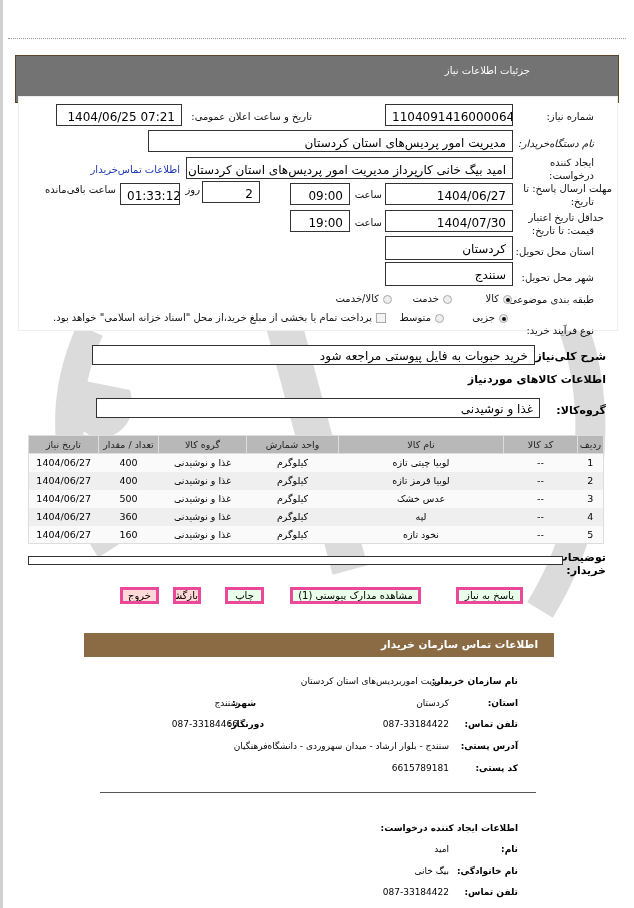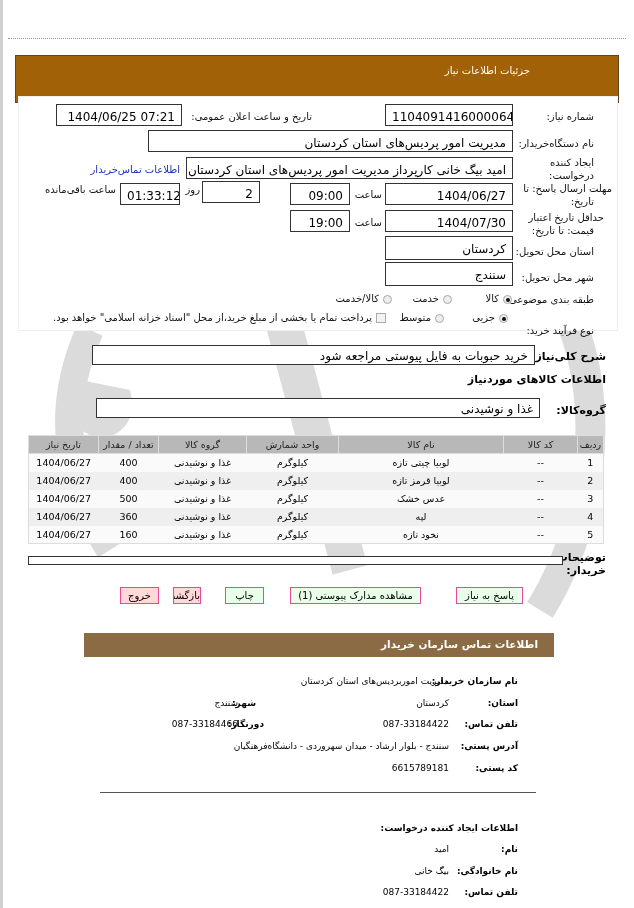--- a/index.html
+++ b/index.html
@@ -1,36 +1,36 @@
 <!DOCTYPE html>
 <html><head>
 <meta charset="utf-8">
 <style>
   * { box-sizing: border-box; margin: 0; padding: 0; }
   html, body { width: 634px; height: 908px; background: #fff; overflow: hidden; }
   body { font-family: "DejaVu Sans", sans-serif; font-size: 10px; color: #000; position: relative; }
   .left-bar { position: absolute; left: 0; top: 0; width: 3px; height: 908px; background: #d0d0d0; }
   .dotted { position: absolute; left: 8px; right: 8px; top: 38px; border-top: 1px dotted #999; }
-  .header-bar { position: absolute; left: 15px; top: 55px; width: 604px; height: 48px; background: #a16207; border: 1px solid #5c4528; direction: rtl; color: #fff; font-size: 10px; padding: 9px 88px 0 0; }
+  .header-bar { position: absolute; left: 15px; top: 55px; width: 604px; height: 48px; background: #737373; border: 1px solid #5c4528; direction: rtl; color: #fff; font-size: 10px; padding: 9px 88px 0 0; }
   .header-bar span { display:inline-block; }
   .panel { position: absolute; left: 18px; top: 96px; width: 600px; height: 235px; background: #fff; border: 1px solid #eee; }
   .lbl { position: absolute; direction: rtl; text-align: right; font-size: 10px; color: #111; white-space: nowrap; }
   .box { position: absolute; border: 1px solid #333; background: #fff; direction: rtl; font-size: 12px; padding: 5px 6px; white-space: nowrap; overflow: hidden; }
   .box.ltr { direction: ltr; text-align: right; }
   .link { color: #1a35b5; }
   .radio { display: inline-block; width: 9px; height: 9px; border-radius: 50%; border: 1px solid #aaa; background: #eee; vertical-align: middle; position: relative; margin: 0 4px; }
   .radio.on::after { content:""; position:absolute; left:2px; top:2px; width:4px; height:4px; border-radius:50%; background:#111; }
   .check { display: inline-block; width: 10px; height: 10px; border: 1px solid #aaa; background: #f3f3f3; vertical-align: middle; margin: 0 4px; }
   .section-title { position: absolute; direction: rtl; font-weight: bold; font-size: 11px; }
   table.items { position: absolute; left: 28px; top: 435px; width: 576px; border-collapse: collapse; direction: rtl; font-size: 9.5px; border: 1px solid #ddd; }
   table.items th { background: #b8b8b8; color: #222; font-weight: normal; height: 18px; border: 1px solid #ddd; font-size: 9.5px; }
   table.items td { height: 18px; text-align: center; }
   table.items tr:nth-child(even) td { background: #efefef; }
   table.items tr:nth-child(odd) td { background: #fafafa; }
-  .btn { position: absolute; height: 17px; border: 1px solid #ec4899; font-size: 10px; direction: rtl; text-align: center; line-height: 12px; font-family: "DejaVu Sans", sans-serif; overflow: hidden; }
+  .btn { position: absolute; height: 17px; border: 3px solid #ec4899; font-size: 10px; direction: rtl; text-align: center; line-height: 12px; font-family: "DejaVu Sans", sans-serif; overflow: hidden; }
   .btn.green { background: #eaffea; }
   .btn.pink { background: #ffd8d8; }
   .contact-bar { position: absolute; left: 84px; top: 633px; width: 470px; height: 24px; background: #8b6b43; color: #fff; direction: rtl; font-weight: bold; font-size: 10.5px; padding: 5px 16px 0 0; }
   .cl { position: absolute; direction: rtl; font-size: 9px; white-space: nowrap; }
   .cl.b { font-weight: bold; }
   .hr { position: absolute; left: 100px; top: 792px; width: 436px; border-top: 1px solid #555; }
   .watermark { position: absolute; left: 20px; top: 190px; width: 600px; height: 480px; pointer-events: none; opacity: 0.35; }
 </style>
 </head>
 <body>
@@ -49,21 +49,21 @@
   <span>جزئیات اطلاعات نیاز</span>
 </div>
 
 <div class="panel"></div>
 
 <div class="lbl" style="right:40px;top:111px;">شماره نیاز:</div>
 <div class="box ltr" style="left:385px;top:104px;width:128px;height:22px;">1104091416000064</div>
 <div class="lbl" style="right:322px;top:111px;">تاریخ و ساعت اعلان عمومی:</div>
 <div class="box ltr" style="left:56px;top:104px;width:126px;height:22px;">1404/06/25 07:21</div>
 
-<div class="lbl" style="right:40px;top:138px;">نام دستگاه‌خریدار:</div>
+<div class="lbl" style="right:40px;top:138px;font-style:italic;">نام دستگاه‌خریدار:</div>
 <div class="box" style="left:148px;top:130px;width:365px;height:22px;">مدیریت امور پردیس‌های استان کردستان</div>
 
 <div class="lbl" style="right:40px;top:157px;">ایجاد کننده</div>
 <div class="lbl" style="right:40px;top:170px;">درخواست:</div>
 <div class="box" style="left:186px;top:157px;width:327px;height:22px;">امید بیگ خانی کارپرداز مدیریت امور پردیس‌های استان کردستان</div>
 <div class="lbl link" style="right:454px;top:164px;">اطلاعات تماس‌خریدار</div>
 
 <div class="lbl" style="right:22px;top:183px;">مهلت ارسال پاسخ: تا</div>
 <div class="lbl" style="right:40px;top:196px;">تاریخ:</div>
 <div class="box ltr" style="left:385px;top:183px;width:128px;height:22px;">1404/06/27</div>

